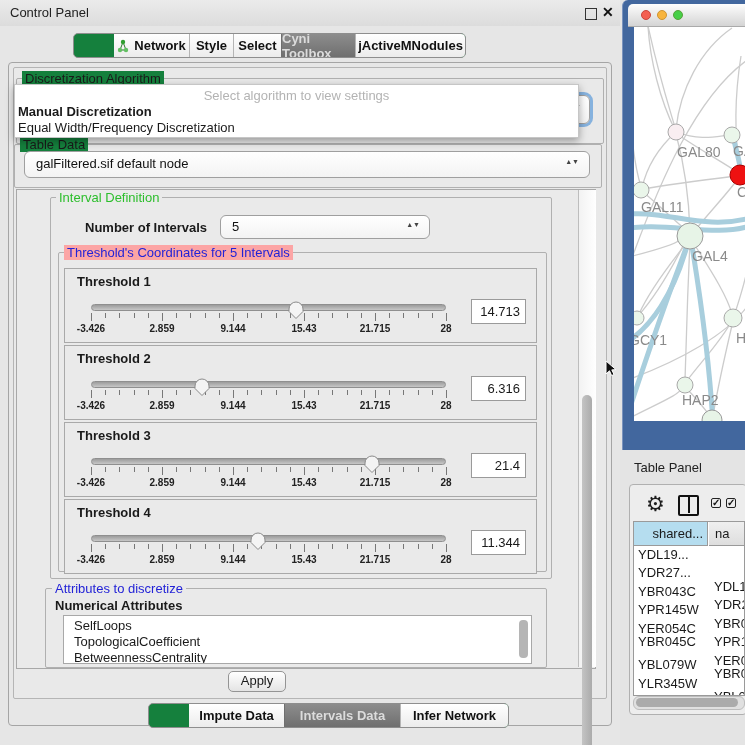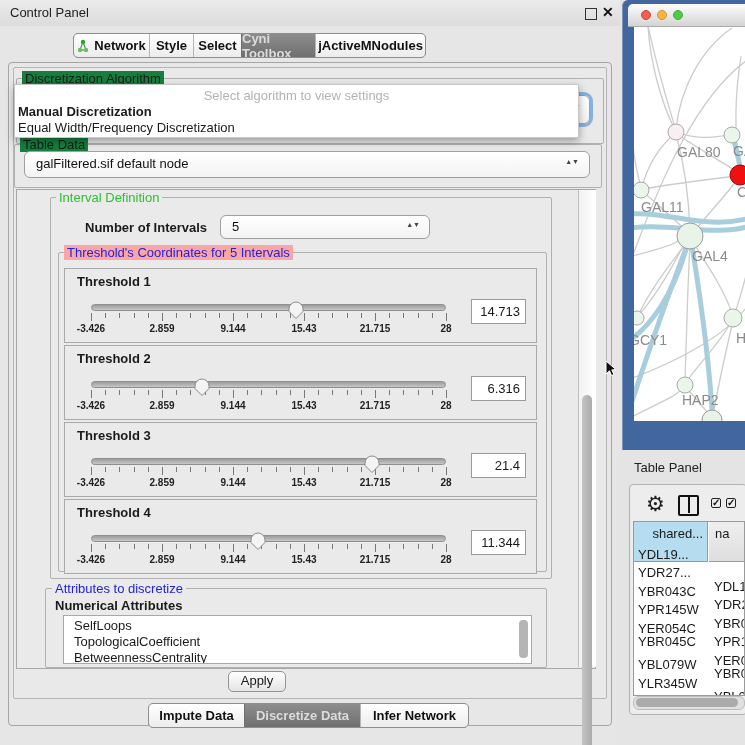--- a/index.html
+++ b/index.html
@@ -7,21 +7,21 @@
        font-family:"Liberation Sans",sans-serif;font-size:13px;color:#1a1a1a;}
   .abs{position:absolute;}
   #root{position:absolute;left:0;top:0;width:745px;height:745px;}
   
   #left-win{left:0;top:0;width:620px;height:745px;background:#e6e6e6;}
   #titlebar{left:0;top:0;width:620px;height:26px;background:linear-gradient(#ebebeb,#dcdcdc);}
   #title-text{left:10px;top:5px;font-size:13px;color:#222;}
   #float-btn{left:585px;top:8px;width:10px;height:10px;border:1.5px solid #333;background:transparent;}
   #close-btn{left:602px;top:4px;font-size:14px;font-weight:bold;color:#111;}
   
-  .tabgroup{display:flex;border:1px solid #8e8e8e;border-radius:5px;overflow:hidden;background:#0c4a6e;height:23px;}
+  .tabgroup{display:flex;border:1px solid #8e8e8e;border-radius:5px;overflow:hidden;background:#15803d;height:23px;padding-left:40px;}
   .tabseg{display:flex;align-items:center;justify-content:center;font-weight:bold;font-size:13px;color:#111;background:linear-gradient(#ffffff,#ececec);box-sizing:border-box;}
   .tabseg + .tabseg{border-left:1px solid #b5b5b5;}
   .tabseg.sel{background:linear-gradient(#8d8d8d,#6f6f6f);color:#dcdcdc;border-left:1px solid #6f6f6f;}
   
   #outer-pane{left:8px;top:62px;width:602px;height:662px;background:#e7e7e7;border:1px solid #a5a5a5;border-radius:4px;}
   #inner-pane{left:13px;top:67px;width:592px;height:630px;background:#e9e9e9;border:1px solid #b5b5b5;border-radius:2px;}
   .groupbox{border:1px solid #b0b0b0;border-radius:2px;}
   .grouplabel{position:absolute;background:#15803d;padding:0 3px;font-size:13px;}
   .combo{background:linear-gradient(#ffffff,#f3f3f3);border:1px solid #9f9f9f;border-radius:6px;box-sizing:border-box;text-align:center;}
   .combo .val{position:absolute;left:11px;top:4px;font-size:13px;color:#111;}
@@ -53,21 +53,21 @@
   .tl{position:absolute;top:6px;width:10px;height:10px;border-radius:50%;box-sizing:border-box;}
   #net-content{left:634px;top:27px;width:111px;height:394px;background:#ffffff;overflow:hidden;}
   
   #tp-title{left:634px;top:460px;font-size:13px;color:#222;}
   #tp-box{left:629px;top:484px;width:116px;height:229px;background:#ededed;border:1px solid #b0b0b0;border-radius:4px;}
   #gear-icon{left:646px;top:492px;font-size:21px;color:#1d1d1d;}
   #split-icon{left:678px;top:495px;width:21px;height:21px;border:2.5px solid #111;border-radius:2px;box-sizing:border-box;}
   #split-icon div{position:absolute;left:7.5px;top:0;width:2.5px;height:16px;background:#111;}
   .cb-icon{position:absolute;top:498px;width:10px;height:10px;border:1.6px solid #222;border-radius:2px;box-sizing:border-box;font-size:10px;line-height:8px;font-weight:bold;color:#111;}
   #tbl{left:633px;top:521px;width:110px;height:173px;background:#fff;border:1px solid #9a9a9a;overflow:hidden;}
-  .th{position:absolute;top:0;height:40px;box-sizing:border-box;border-bottom:1px solid #9a9a9a;font-size:13px;line-height:23px;}
+  .th{position:absolute;top:0;height:24px;box-sizing:border-box;border-bottom:1px solid #9a9a9a;font-size:13px;line-height:23px;}
   #th1{left:0;width:74px;background:#b5ddef;border-right:1px solid #9a9a9a;text-align:right;padding-right:4px;}
   #th2{left:75px;width:40px;background:linear-gradient(#efefef,#dedede);padding-left:6px;}
   #tbl-body{position:absolute;left:0;top:25px;width:110px;height:148px;overflow:hidden;}
   .trow{position:absolute;left:0;width:110px;height:18px;font-size:13px;}
   .c1{position:absolute;left:4px;white-space:nowrap;}
   .c2{position:absolute;left:80px;white-space:nowrap;margin-top:32px;}
   #hscroll{left:633px;top:696px;width:110px;height:12px;background:#e0e0e0;border:1px solid #bdbdbd;border-radius:6px;}
   #hscroll-thumb{left:636px;top:698px;width:102px;height:9px;background:#ababab;border-radius:5px;}
   svg text{font-family:"Liberation Sans",sans-serif;}
 </style>
@@ -321,21 +321,21 @@
       </div>
     <div id="attr-scroll-thumb" class="abs"></div>
 
     <div id="apply-btn" class="abs">Apply</div>
 
     <div id="bottom-tabs" class="abs tabgroup" style="left:148px;top:703px;">
         <div class="tabseg" style="width: 95px;">
           <span>Impute Data</span>
         </div>
         <div class="tabseg sel" style="width: 116px;">
-          <span>Discretize Data</span>
+          <span>Intervals Data</span>
         </div>
         <div class="tabseg" style="width: 108px;">
           <span>Infer Network</span>
         </div>
       </div>
   </div>
 
   <svg class="abs" style="left:604px;top:360px;z-index:90;" width="14" height="18">
     <polygon points="2,1 2,14 5.5,10.8 7.6,15.6 10,14.5 7.8,9.9 12,9.6" fill="#111" stroke="#fff" stroke-width="1"></polygon>
   </svg>

